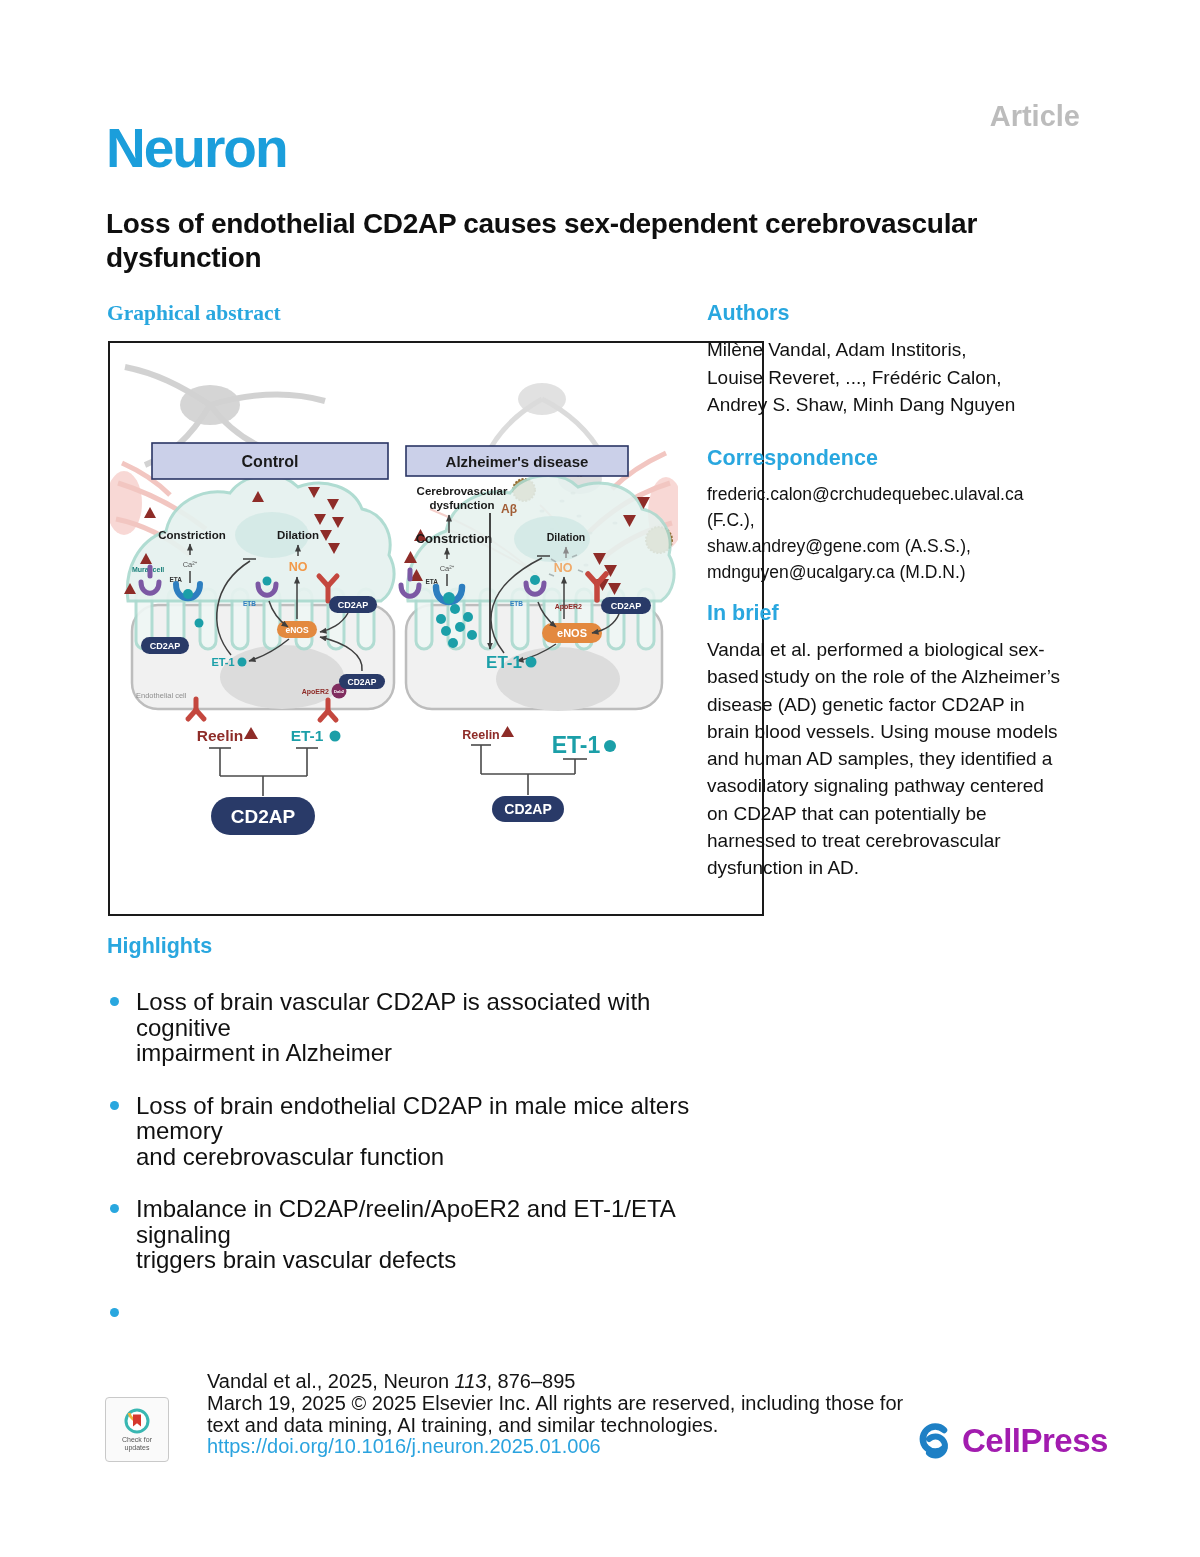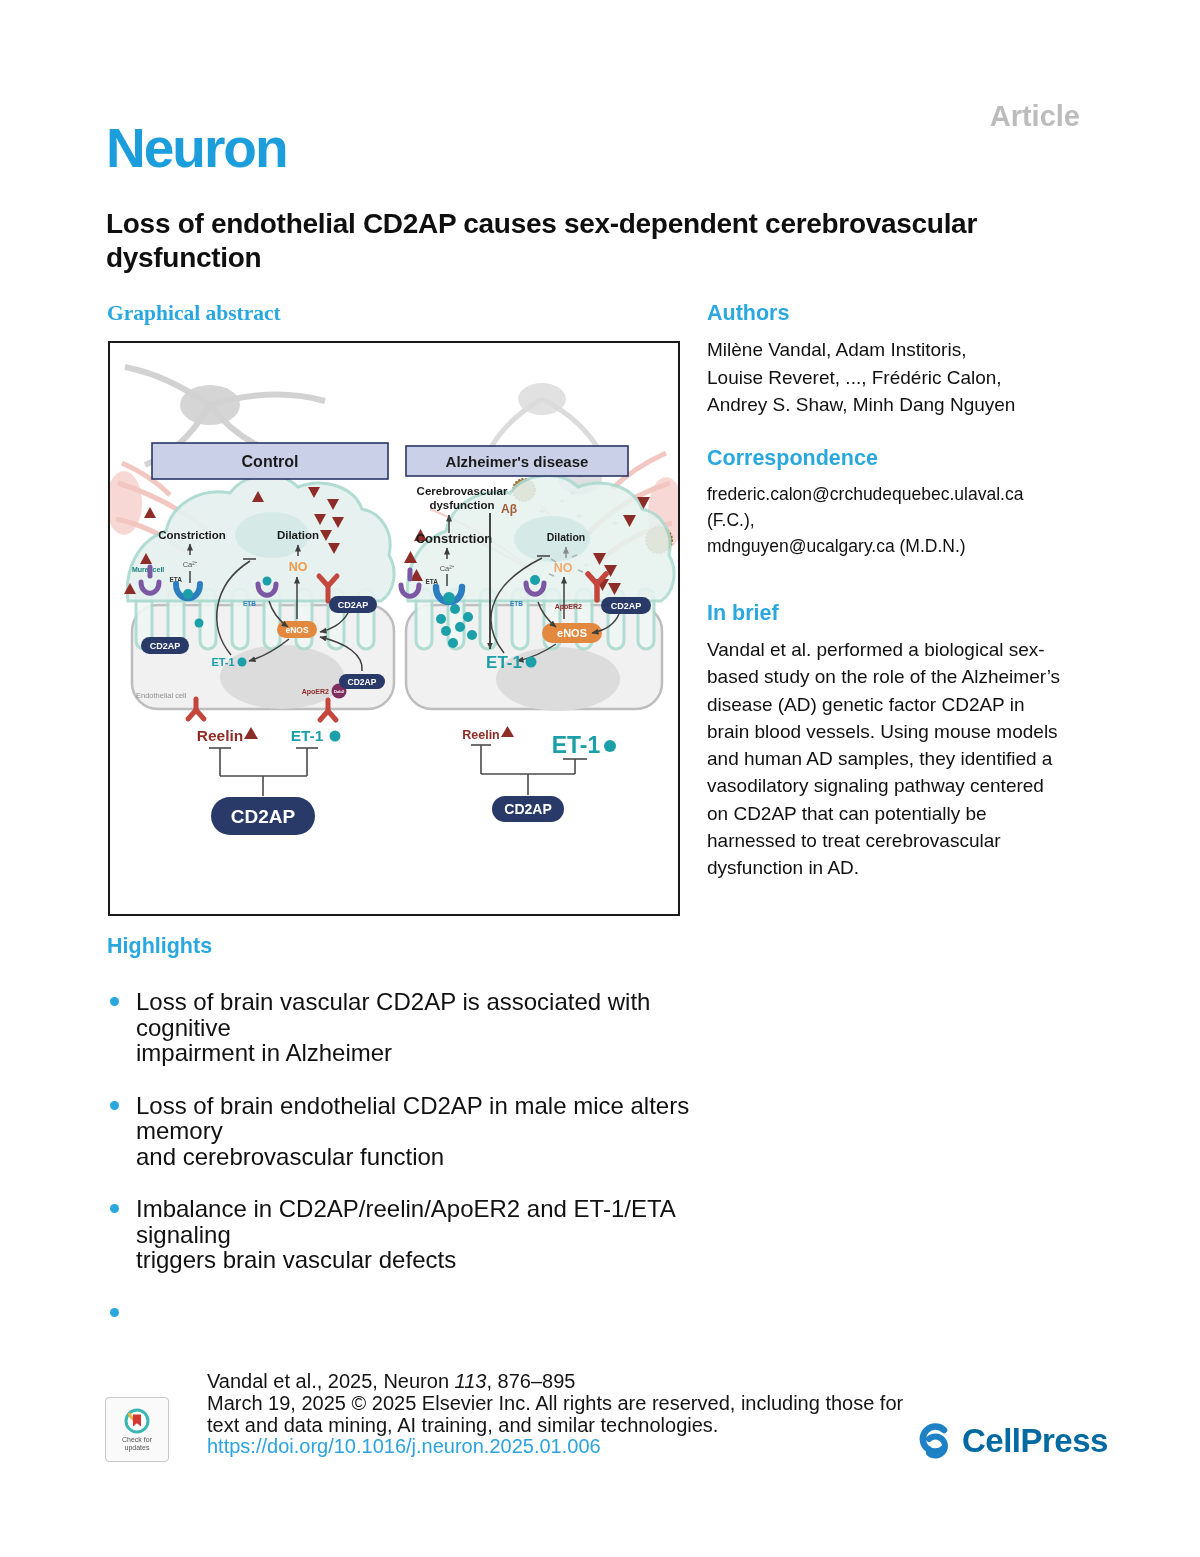--- a/index.html
+++ b/index.html
@@ -6,39 +6,39 @@
   body{
     width:1200px;height:1557px;position:relative;background:#ffffff;
     font-family:"Liberation Sans", sans-serif;color:#1a1a1a;overflow:hidden;
   }
   .abs{position:absolute;}
   .journal-logo{left:106px;top:116px;font-size:55px;font-weight:bold;color:#1b9edb;letter-spacing:-2px;}
   .article-tag{left:0;top:100px;width:1080px;text-align:right;font-size:29px;font-weight:bold;color:#bcbcbc;}
   .paper-title{left:106px;top:188px;width:985px;font-size:28px;font-weight:bold;line-height:1.22;color:#0f0f0f;letter-spacing:-0.3px;}
   .blue-head{font-size:21.5px;font-weight:bold;color:#29a7df;}
   .ga-head{left:107px;top:301px;font-family:Liberation Serif, serif;}
-  .figure-box{left:108px;top:341px;width:572px;height:575px;border:2px solid #1a1a1a;box-sizing:border-box;background:#fff;}
+  .figure-box{left:108px;top:341px;width:656px;height:575px;border:2px solid #1a1a1a;box-sizing:border-box;background:#fff;}
   .authors-head{left:707px;top:301px;}
   .authors-lines{left:707px;top:336px;font-size:19px;line-height:27.5px;color:#111;}
   .corr-head{left:707px;top:446px;}
   .corr-lines{left:707px;top:481px;font-size:17.5px;line-height:26px;color:#111;}
   .inbrief-head{left:707px;top:601px;text-align:center;}
   .inbrief-text{left:707px;top:636px;width:395px;font-size:19px;line-height:27.3px;color:#111;white-space:pre-line;}
   .hl-head{left:107px;top:934px;}
   .hl-list{left:107px;top:972px;width:585px;list-style:none;margin:0;padding:0;}
   .hl-item{position:relative;margin:17px 0 27px 0;padding-left:29px;font-size:24px;line-height:25.5px;color:#111;}
   .hl-text{white-space:pre-line;}
   .hl-dot{position:absolute;left:3px;top:8px;width:9px;height:9px;border-radius:50%;background:#29a7df;}
   .badge{left:105px;top:1397px;width:62px;height:63px;border:1px solid #c9c9c9;border-radius:4px;background:#fafafa;
          display:flex;flex-direction:column;align-items:center;justify-content:center;gap:2px;cursor:pointer;}
   .badge-text{font-size:7px;line-height:8px;color:#555;text-align:center;}
   .footer-text{left:207px;top:1371px;font-size:20px;line-height:21.8px;color:#141414;}
   .doi-link{color:#2aa3df;text-decoration:none;}
   .cellpress{left:912px;top:1420px;display:flex;align-items:center;gap:8px;}
-  .cellpress-name{font-size:33px;font-weight:bold;color:#0369a1;letter-spacing:-0.5px;}
+  .cellpress-name{font-size:33px;font-weight:bold;color:#a21caf;letter-spacing:-0.5px;}
   .vol-italic{font-style:italic;}
   svg text{font-family:"Liberation Sans", sans-serif;}
 </style>
 </head>
 <body>
 
 <div class="abs journal-logo">Neuron</div>
 <div class="abs article-tag">Article</div>
 <h1 class="abs paper-title">Loss of endothelial CD2AP causes sex-dependent cerebrovascular dysfunction</h1>
 
@@ -379,20 +379,21 @@
 <div class="abs authors-lines">
   <div>Milène Vandal, Adam Institoris,</div>
   <div>Louise Reveret, ..., Frédéric Calon,</div>
   <div>Andrey S. Shaw, Minh Dang Nguyen</div>
 </div>
 
 <div class="abs blue-head corr-head">Correspondence</div>
 <div class="abs corr-lines">
   <div>frederic.calon@crchudequebec.ulaval.ca</div>
   <div>(F.C.),</div>
+  <div>shaw.andrey@gene.com (A.S.S.),</div>
   <div>mdnguyen@ucalgary.ca (M.D.N.)</div>
 </div>
 
 <div class="abs blue-head inbrief-head">In brief</div>
 <div class="abs inbrief-text">Vandal et al. performed a biological sex-
 based study on the role of the Alzheimer’s
 disease (AD) genetic factor CD2AP in
 brain blood vessels. Using mouse models
 and human AD samples, they identified a
 vasodilatory signaling pathway centered

